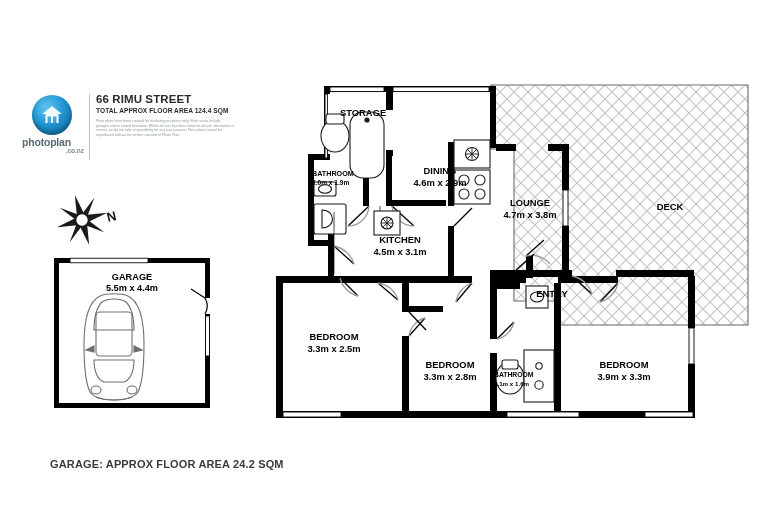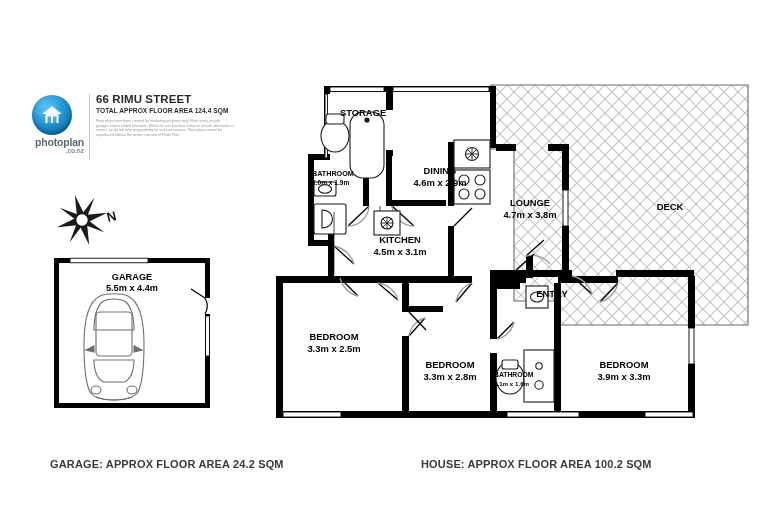--- a/index.html
+++ b/index.html
@@ -38,21 +38,21 @@
   }
   #logo-house {
     position: absolute;
     left: 19px; top: 12px;
     width: 22px; height: 20px;
   }
   #logo-text {
     position: absolute;
     left: 0; top: 44px;
     width: 62px;
-    text-align: right;
+    text-align: left;
     font-size: 10.5px;
     font-weight: bold;
     color: #5a6a74;
     letter-spacing: -0.2px;
     line-height: 10px;
   }
   #logo-sub {
     position: absolute;
     left: 0; top: 54px;
     width: 62px;
@@ -410,15 +410,14 @@
 
       <text class="rlabel" x="232" y="299" font-size="6.8">BATHROOM</text>
       <text class="rlabel" x="232" y="308" font-size="6.2">2.1m x 1.6m</text>
 
       <text class="rlabel" x="362" y="290" font-size="9.4" text-anchor="middle">BEDROOM</text>
       <text class="rlabel" x="362" y="302" font-size="9.4" text-anchor="middle">3.9m x 3.3m</text>
     </g>
   </svg>
 
   <div class="caption" id="caption-garage">GARAGE: APPROX FLOOR AREA 24.2 SQM</div>
-  <div class="caption" id="caption-house">HOUSE: APPROX FLOOR AREA 100.2 SQM</div>
 
 </div>
 
 </body></html>

